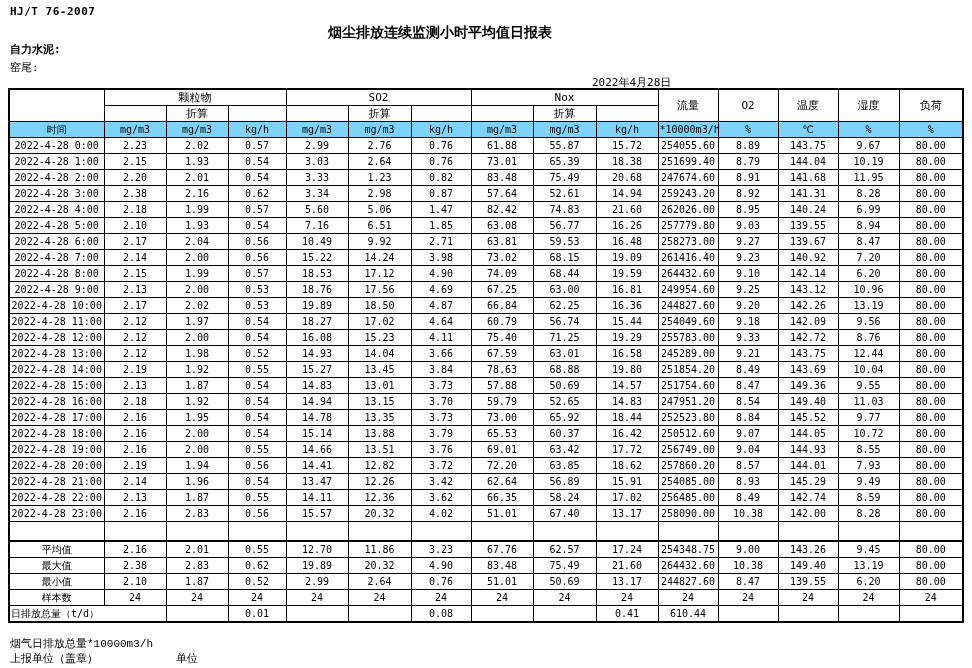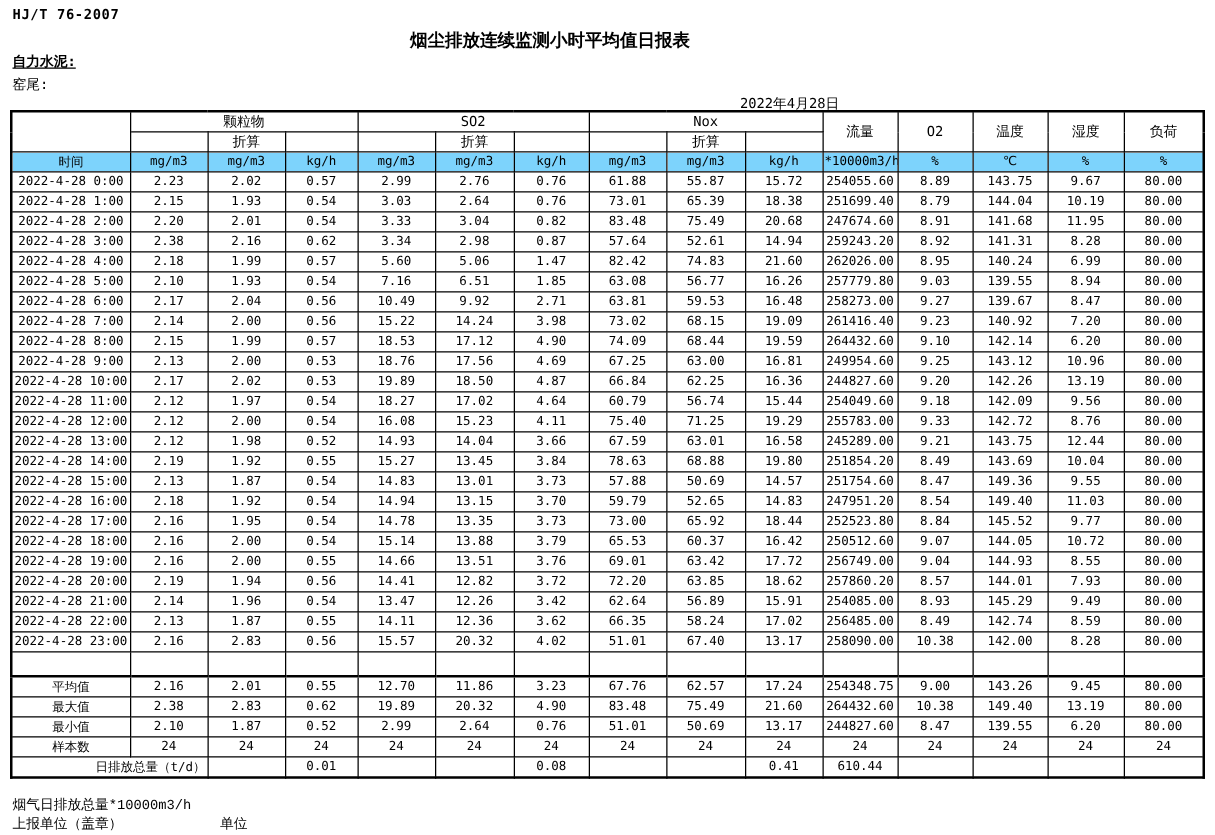--- a/index.html
+++ b/index.html
@@ -17,21 +17,21 @@
     font-size: 11px; font-weight: bold;
     letter-spacing: 0.5px;
   }
   #page-title {
     left: 0; top: 24px; width: 880px;
     text-align: center;
     font-size: 14px; font-weight: bold;
   }
   #company-name {
     left: 10px; top: 42px;
-    font-size: 11px; font-weight: bold; text-decoration: underline;
+    font-size: 11px; font-weight: bold;
   }
   #monitor-point {
     left: 10px; top: 60px;
     font-size: 11px; font-weight: normal;
   }
   #report-date {
     left: 592px; top: 57px;
     font-size: 11px;
     margin-top: 18px;
   }
@@ -163,21 +163,21 @@
         <td>144.04</td>
         <td>10.19</td>
         <td>80.00</td>
       </tr>
       <tr>
         <td>2022-4-28  2:00</td>
         <td>2.20</td>
         <td>2.01</td>
         <td>0.54</td>
         <td>3.33</td>
-        <td>3.04</td>
+        <td>1.23</td>
         <td>0.82</td>
         <td>83.48</td>
         <td>75.49</td>
         <td>20.68</td>
         <td>247674.60</td>
         <td>8.91</td>
         <td>141.68</td>
         <td>11.95</td>
         <td>80.00</td>
       </tr>
@@ -617,21 +617,21 @@
         <td>24</td>
         <td>24</td>
         <td>24</td>
         <td>24</td>
         <td>24</td>
         <td>24</td>
         <td>24</td>
         <td>24</td>
       </tr>
       <tr>
-        <td colspan="2" style="text-align: right;">日排放总量（t/d）</td>
+        <td colspan="2" style="text-align: left;">日排放总量（t/d）</td>
         <td></td>
         <td>0.01</td>
         <td></td>
         <td></td>
         <td>0.08</td>
         <td></td>
         <td></td>
         <td>0.41</td>
         <td>610.44</td>
         <td></td>

